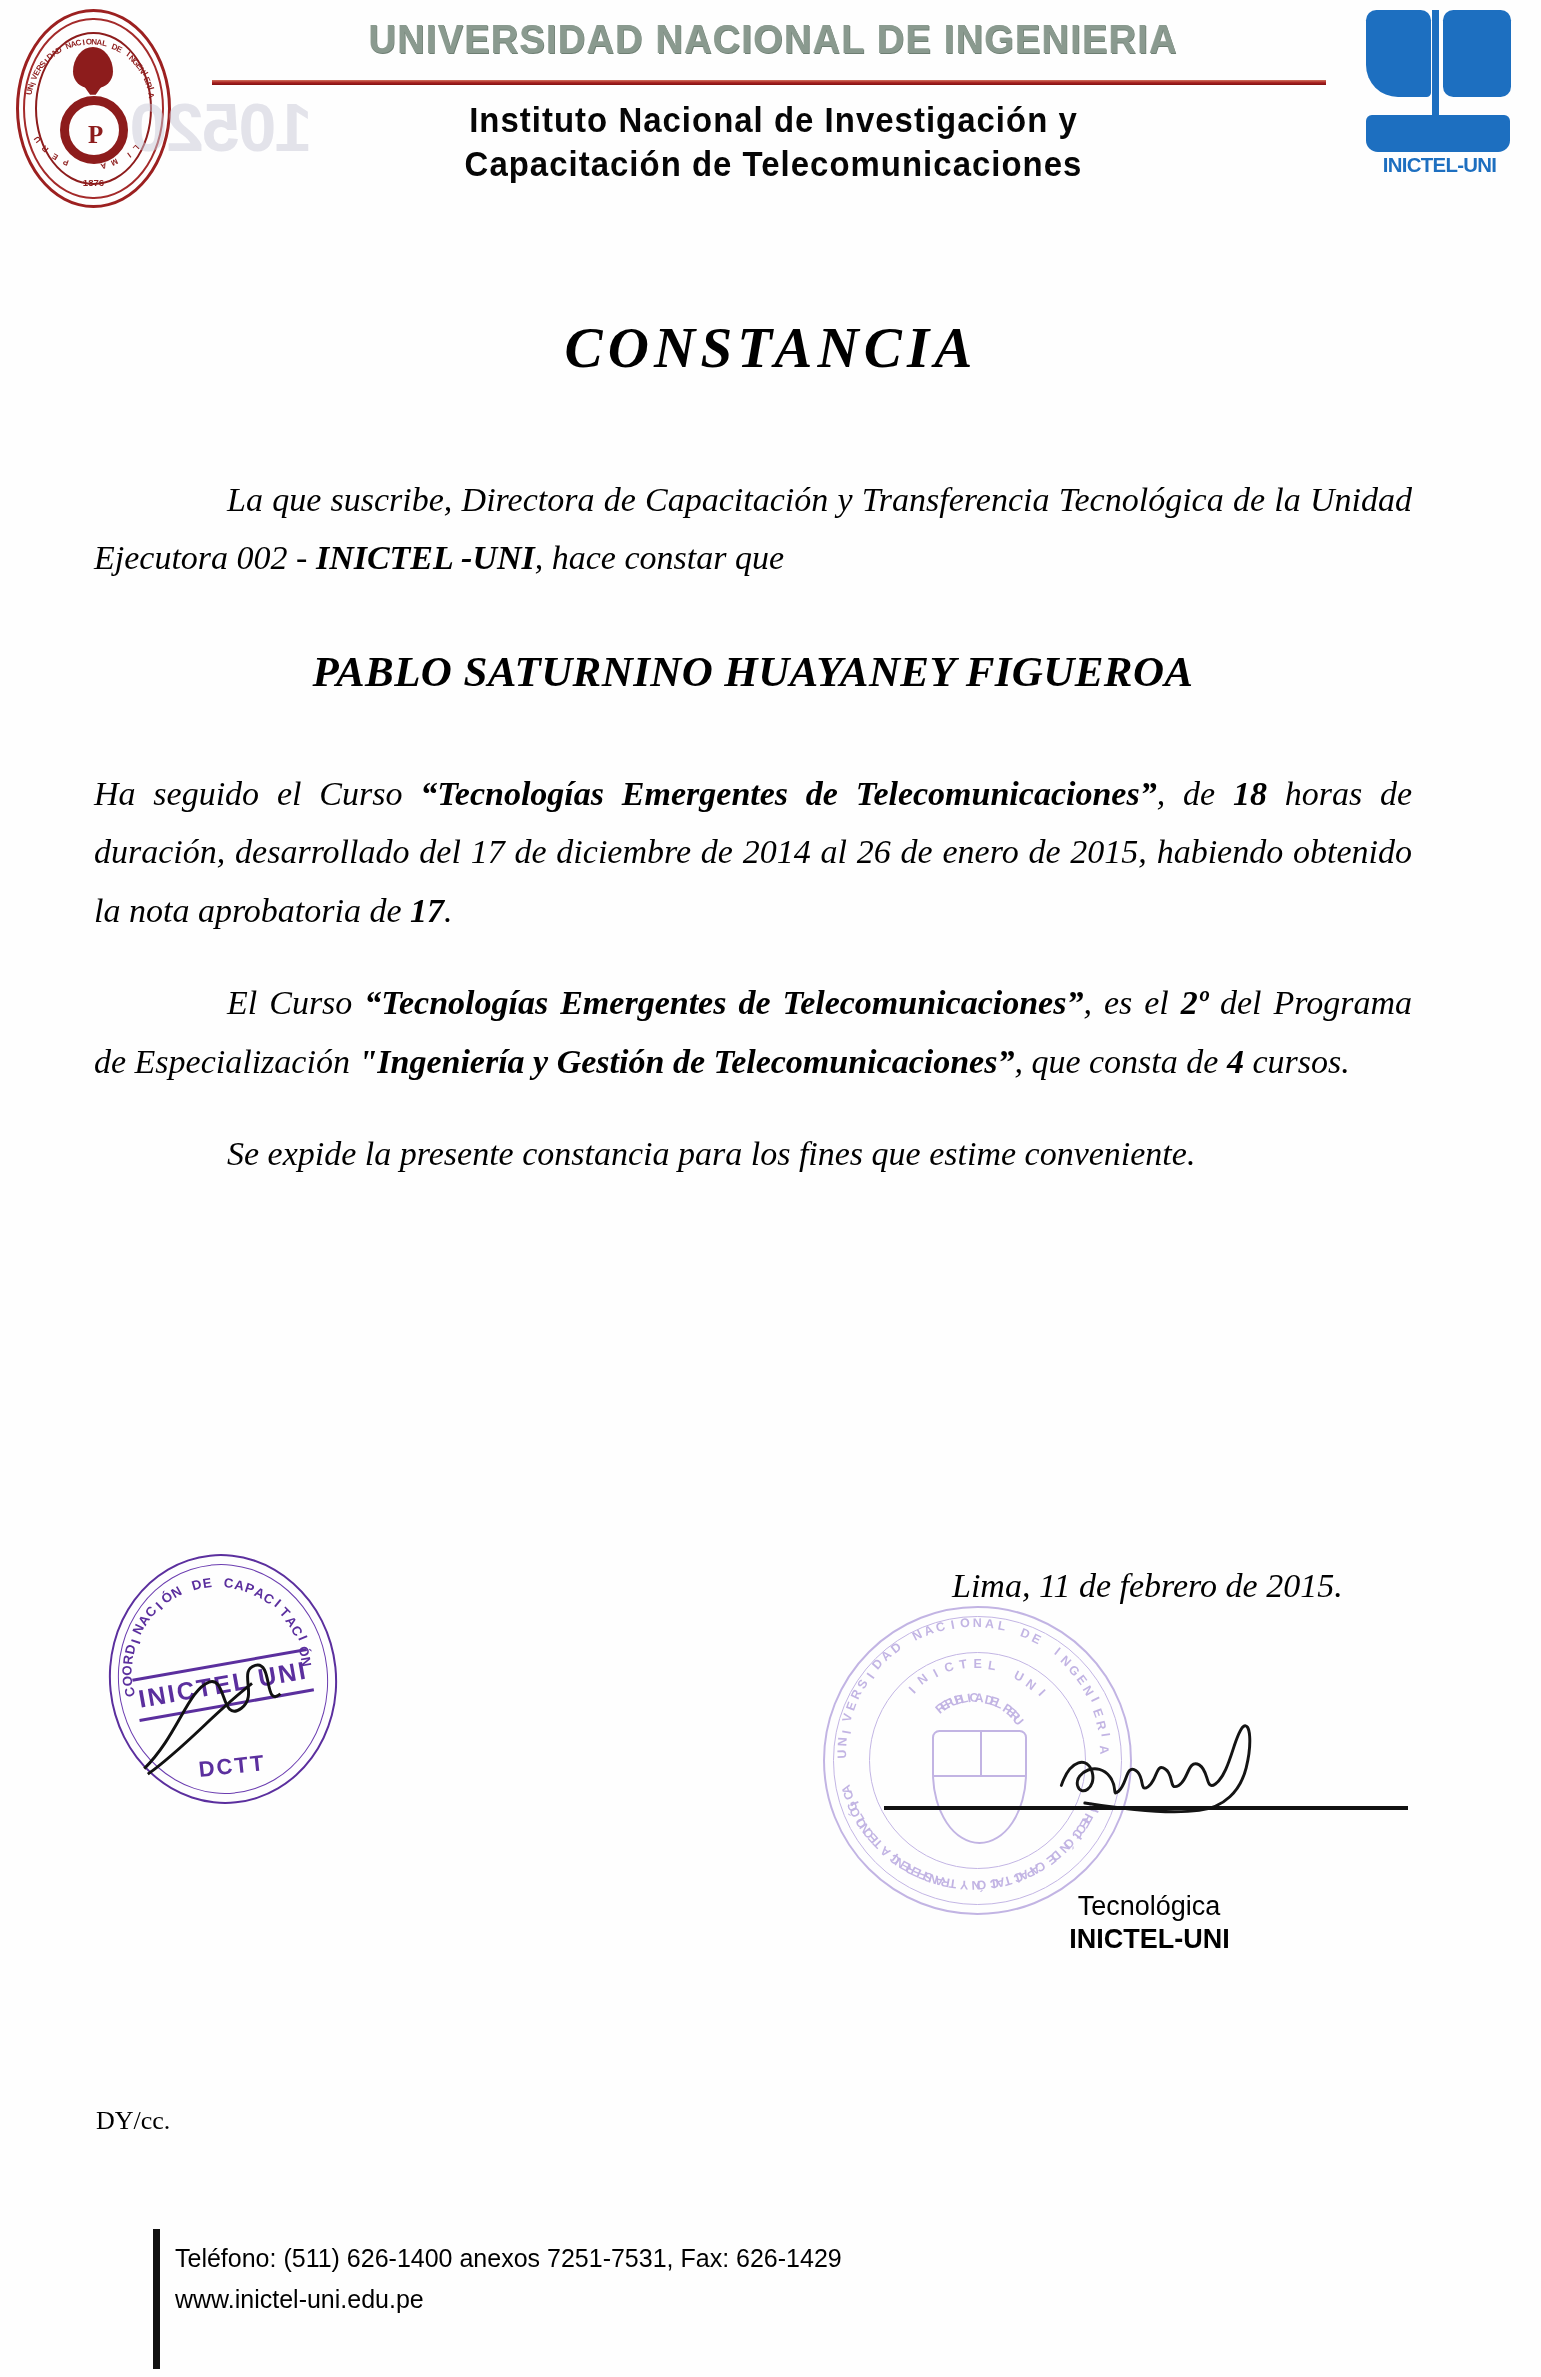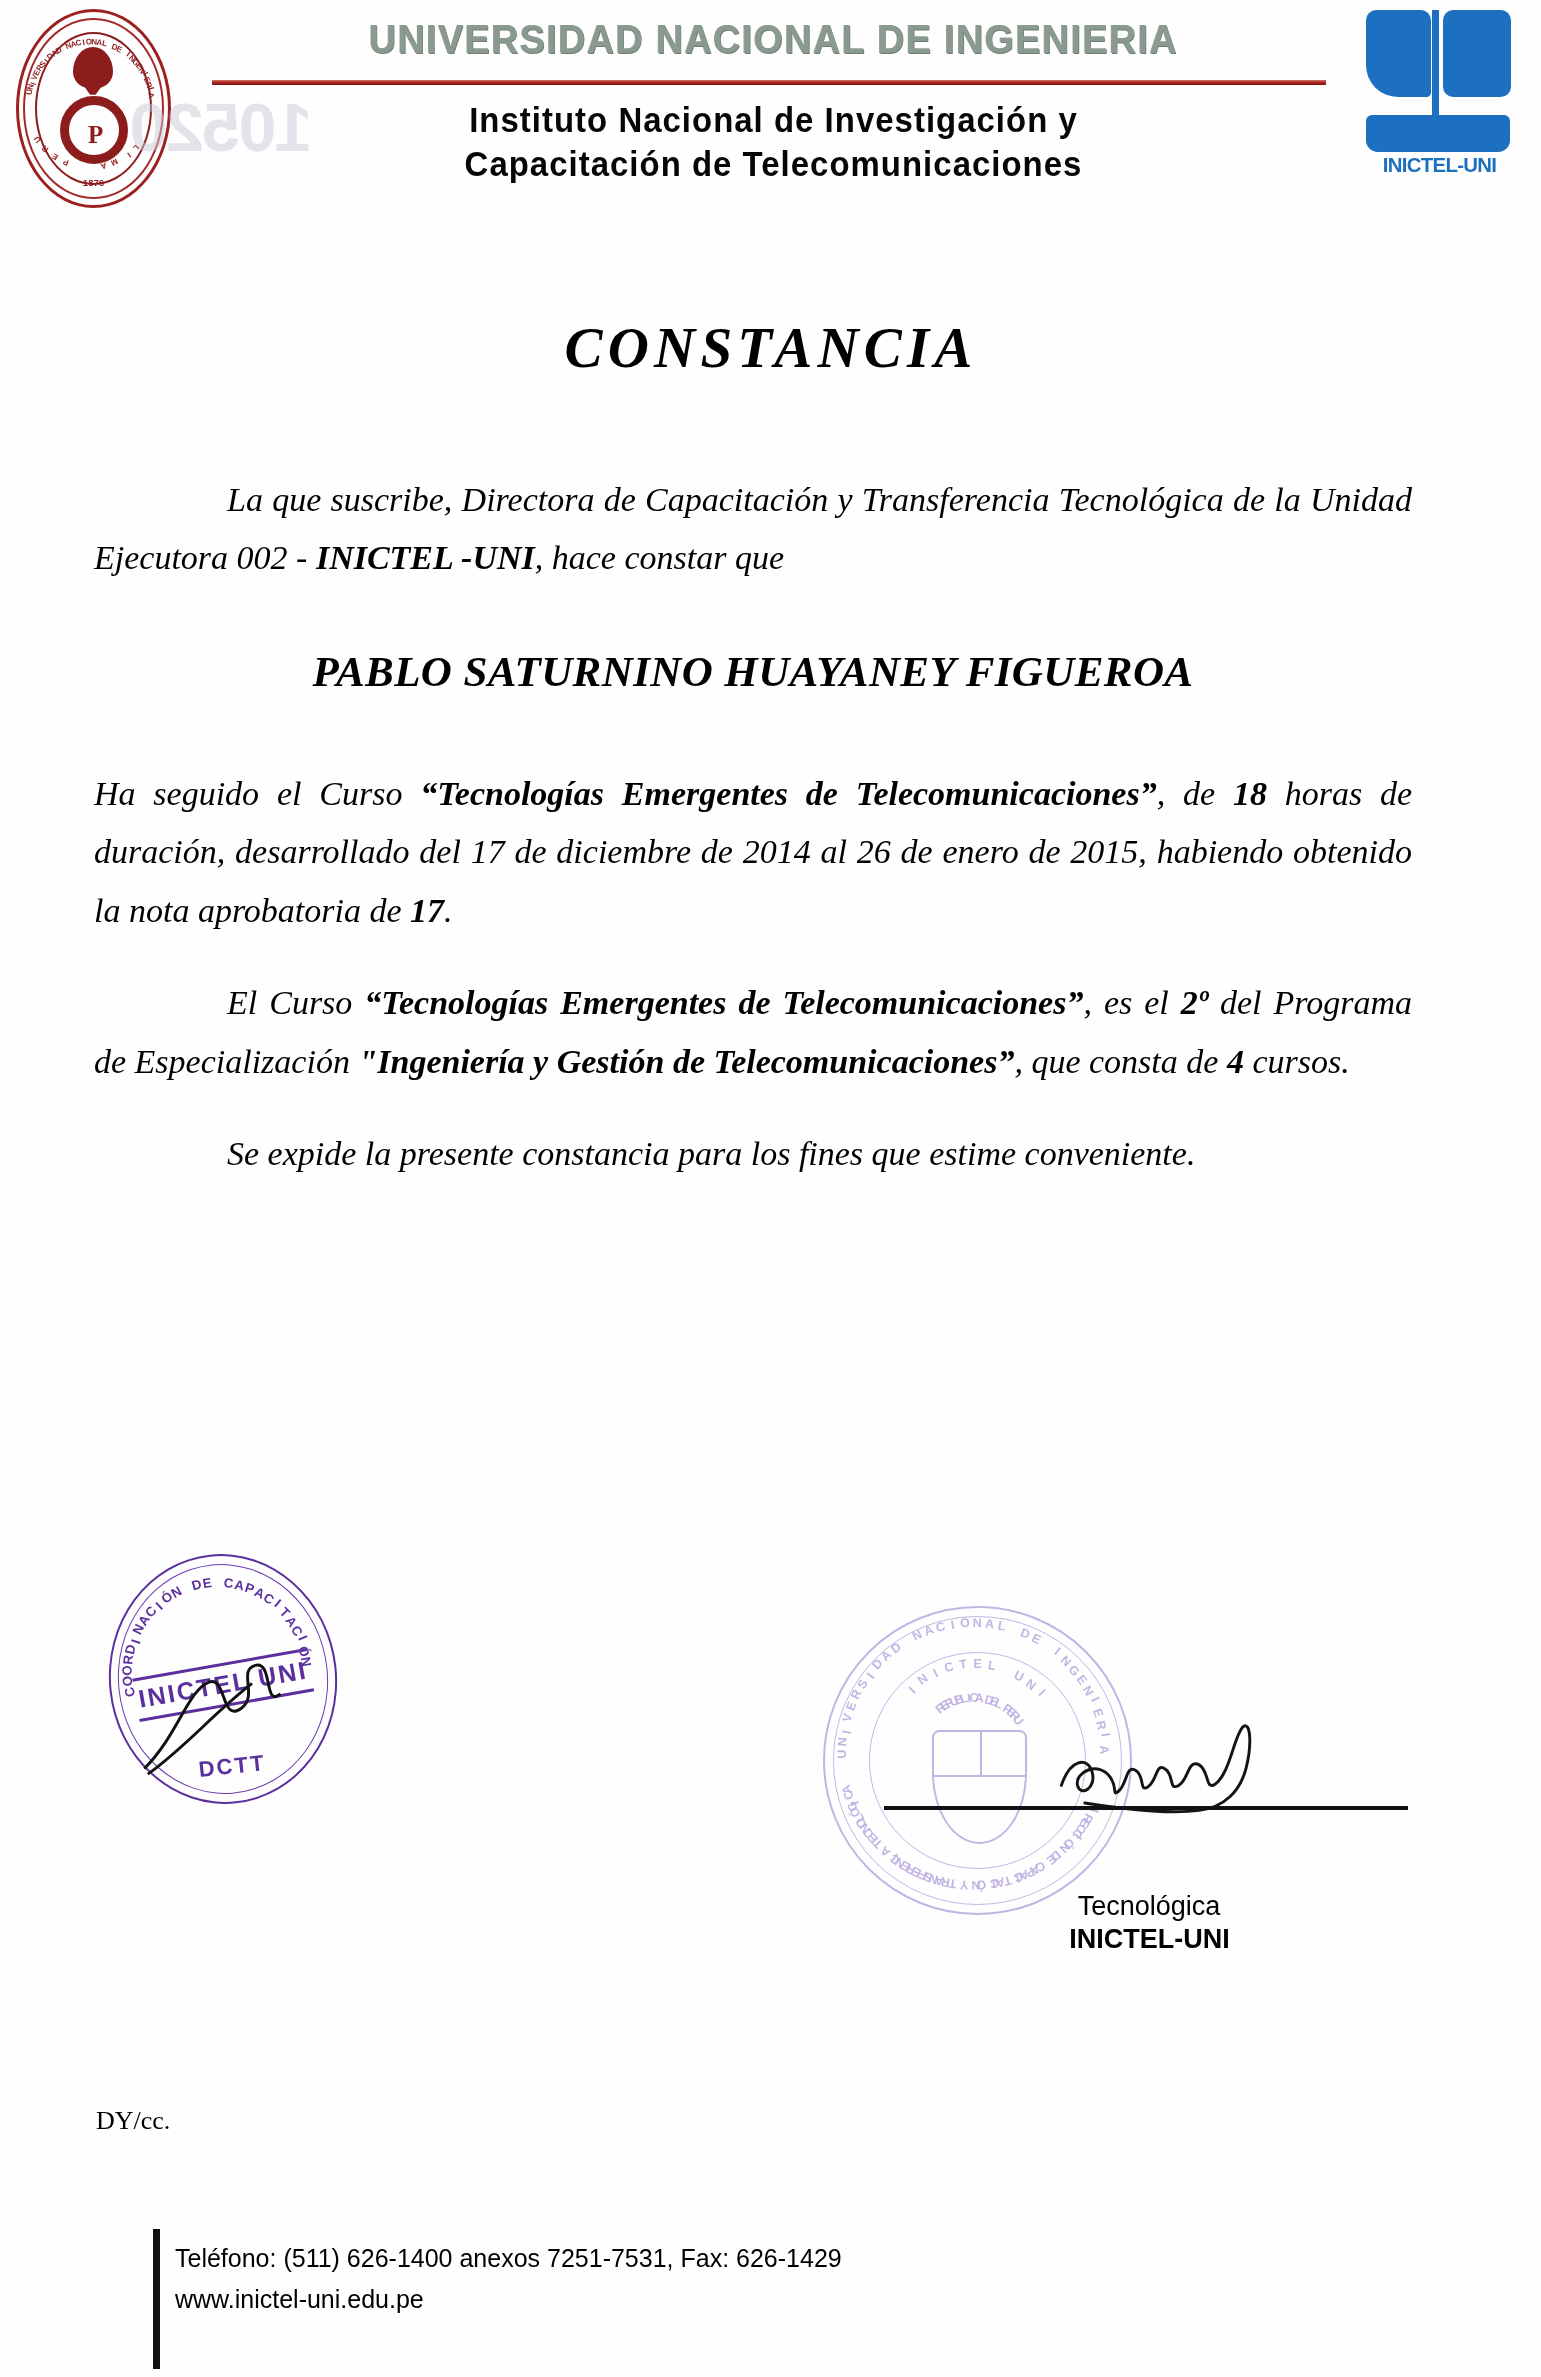--- a/index.html
+++ b/index.html
@@ -226,20 +226,21 @@
 
     <div class="bigname">PABLO SATURNINO HUAYANEY FIGUEROA</div>
 
     <p><span>Ha seguido el Curso </span><span class="b">“Tecnologías Emergentes de Telecomunicaciones”</span><span>, de </span><span class="b">18</span><span> horas de duración, desarrollado del 17 de diciembre de 2014 al 26 de enero de 2015, habiendo obtenido la nota aprobatoria de </span><span class="b">17</span><span>.</span></p>
 
     <p class="ind"><span>El Curso </span><span class="b">“Tecnologías Emergentes de Telecomunicaciones”</span><span>, es el </span><span class="b">2º</span><span> del Programa de Especialización </span><span class="b">"Ingeniería y Gestión de Telecomunicaciones”</span><span>, que consta de </span><span class="b">4</span><span> cursos.</span></p>
 
     <p class="ind">Se expide la presente constancia para los fines que estime conveniente.</p>
   </div>
 
+  <div class="dateline">Lima, 11  de febrero de 2015.</div>
 
   <div class="oval-stamp">
     <div class="ov"></div>
       <div class="ov2"></div>
     <div class="ov-curve" id="ovalArc">
         <span style="transform: translate(-50%, -50%) rotate(-100deg) translate(0px, -97px); left: 114px; top: 125px;">C</span>
         <span style="transform: translate(-50%, -50%) rotate(-93.1deg) translate(0px, -97px); left: 114px; top: 125px;">O</span>
         <span style="transform: translate(-50%, -50%) rotate(-86.2deg) translate(0px, -97px); left: 114px; top: 125px;">O</span>
         <span style="transform: translate(-50%, -50%) rotate(-79.3deg) translate(0px, -97px); left: 114px; top: 125px;">R</span>
         <span style="transform: translate(-50%, -50%) rotate(-72.4deg) translate(0px, -97px); left: 114px; top: 125px;">D</span>

